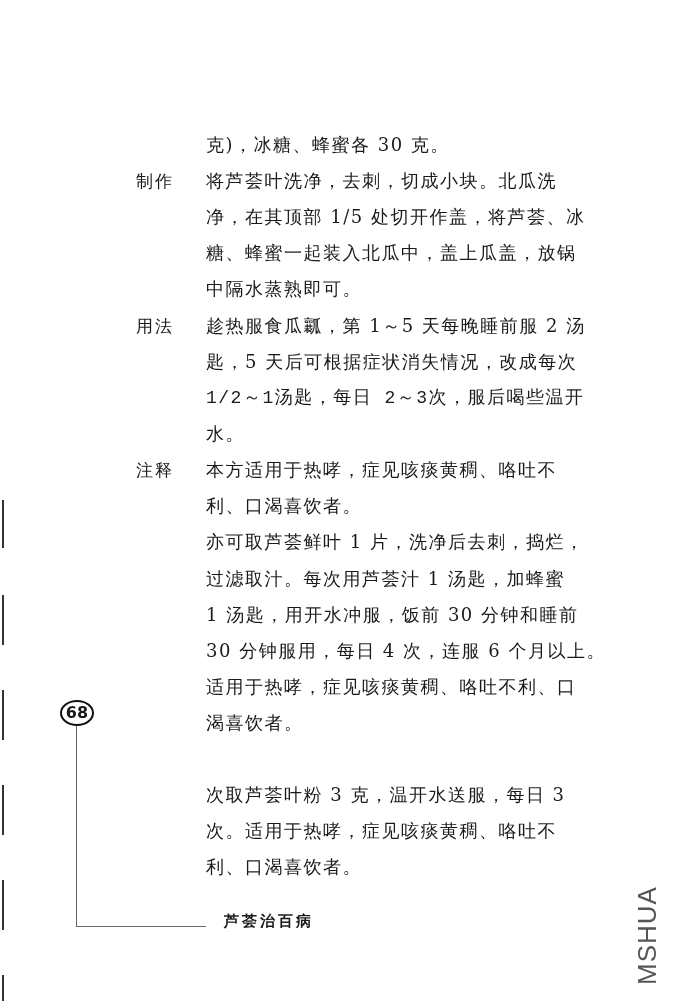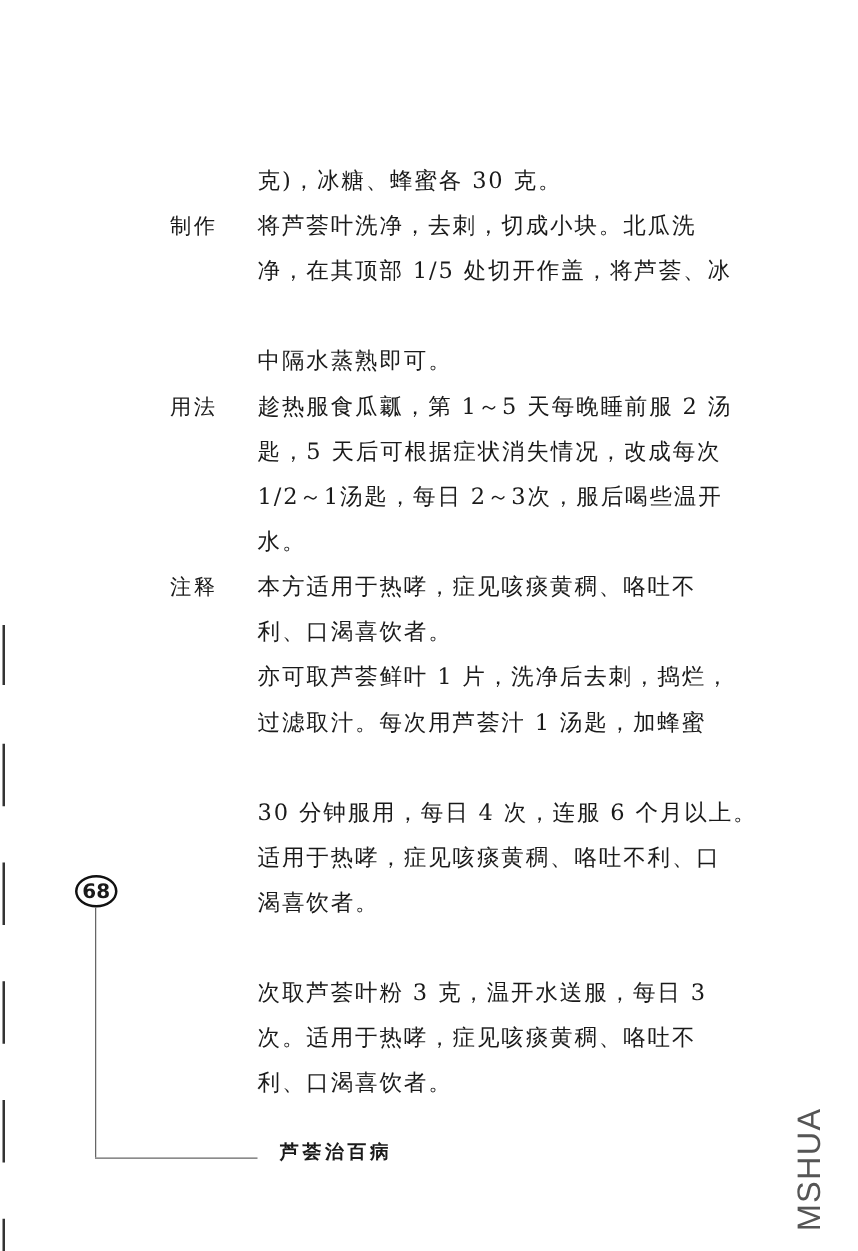--- a/index.html
+++ b/index.html
@@ -61,33 +61,37 @@
     <span class="line">克)，冰糖、蜂蜜各 30 克。</span>
   </div>
   <div class="row" style="top:163px;">
     <span class="label">制作</span>
     <span class="line">将芦荟叶洗净，去刺，切成小块。北瓜洗</span>
   </div>
   <div class="row" style="top:199px;padding-left:32px;">
     <span class="label"></span>
     <span class="line">净，在其顶部 1/5 处切开作盖，将芦荟、冰</span>
   </div>
+  <div class="row" style="top:235px;">
+    <span class="label"></span>
+    <span class="line">糖、蜂蜜一起装入北瓜中，盖上瓜盖，放锅</span>
+  </div>
   <div class="row" style="top:271px;">
     <span class="label"></span>
     <span class="line">中隔水蒸熟即可。</span>
   </div>
   <div class="row" style="top:308px;">
     <span class="label">用法</span>
     <span class="line">趁热服食瓜瓤，第 1～5 天每晚睡前服 2 汤</span>
   </div>
   <div class="row" style="top:344px;padding-left:44px;">
     <span class="label"></span>
     <span class="line">匙，5 天后可根据症状消失情况，改成每次</span>
   </div>
-  <div class="row" style="top:380px;">
+  <div class="row" style="top:380px;font-family:Liberation Mono, monospace;">
     <span class="label"></span>
     <span class="line">1/2～1汤匙，每日 2～3次，服后喝些温开</span>
   </div>
   <div class="row" style="top:416px;">
     <span class="label"></span>
     <span class="line">水。</span>
   </div>
   <div class="row" style="top:452px;">
     <span class="label">注释</span>
     <span class="line">本方适用于热哮，症见咳痰黄稠、咯吐不</span>
@@ -96,20 +100,24 @@
     <span class="label"></span>
     <span class="line">利、口渴喜饮者。</span>
   </div>
   <div class="row" style="top:524px;">
     <span class="label"></span>
     <span class="line">亦可取芦荟鲜叶 1 片，洗净后去刺，捣烂，</span>
   </div>
   <div class="row" style="top:561px;">
     <span class="label"></span>
     <span class="line">过滤取汁。每次用芦荟汁 1 汤匙，加蜂蜜</span>
+  </div>
+  <div class="row" style="top:597px;">
+    <span class="label"></span>
+    <span class="line">1 汤匙，用开水冲服，饭前 30 分钟和睡前</span>
   </div>
   <div class="row" style="top:633px;">
     <span class="label"></span>
     <span class="line">30 分钟服用，每日 4 次，连服 6 个月以上。</span>
   </div>
   <div class="row" style="top:669px;">
     <span class="label"></span>
     <span class="line">适用于热哮，症见咳痰黄稠、咯吐不利、口</span>
   </div>
   <div class="row" style="top:705px;">

